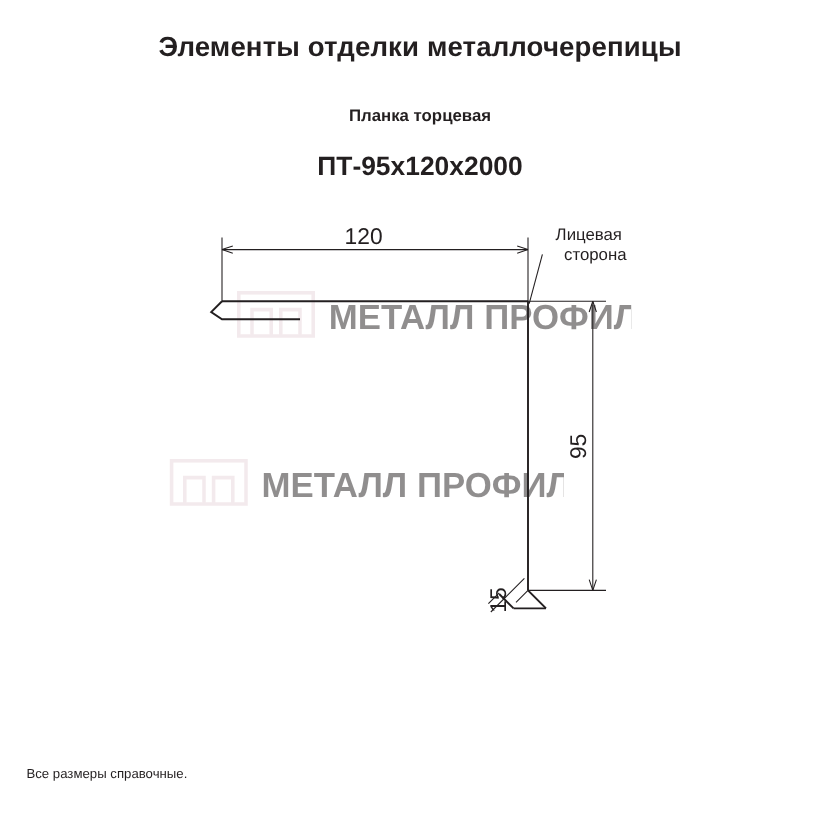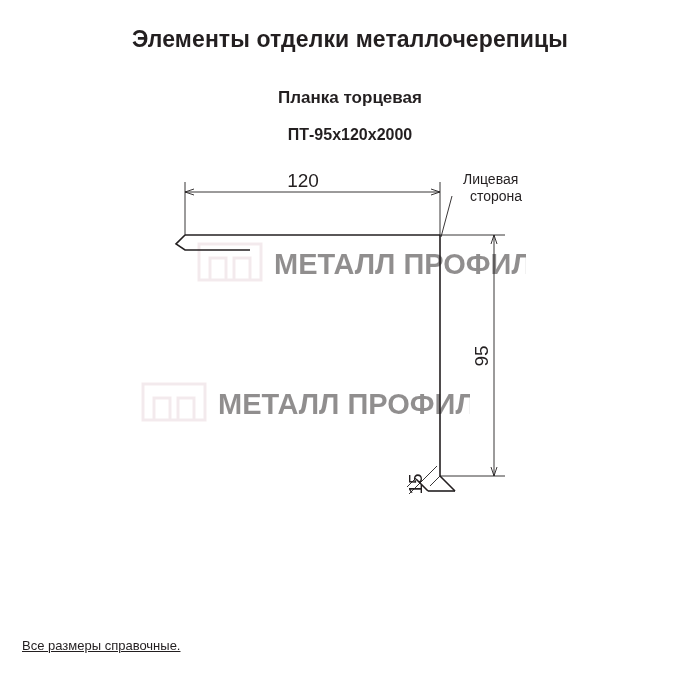--- a/index.html
+++ b/index.html
@@ -29,54 +29,53 @@
     font-size: 23px;
     font-weight: bold;
     letter-spacing: 0.1px;
   }
   .subtitle {
     position: absolute;
     top: 88px;
     left: 0;
     width: 700px;
     text-align: center;
-    font-size: 17px;
+    font-size: 14px;
     font-weight: bold;
   }
   .code {
     position: absolute;
     top: 126px;
     left: 0;
     width: 700px;
     text-align: center;
-    font-size: 16px;
+    font-size: 22px;
     font-weight: bold;
   }
   .drawing {
     position: absolute;
-    top: 144px;
+    top: 160px;
     left: 0;
     width: 700px;
     height: 400px;
   }
   .watermark {
     position: absolute;
     pointer-events: none;
     opacity: 0.5;
   }
   .wm1 { left: 196px; top: 232px; }
   .wm2 { left: 140px; top: 372px; }
   .footer {
     position: absolute;
     left: 22px;
     bottom: 14px;
-    font-size: 13px;
+    font-size: 11px;
     line-height: 17px;
     color: #231f20;
-    text-decoration: underline;
   }
   .footer div { white-space: nowrap; }
   svg { display: block; }
   text {
     font-family: "Liberation Sans", sans-serif;
     fill: #231f20;
   }
 </style>
 </head>
 <body>

